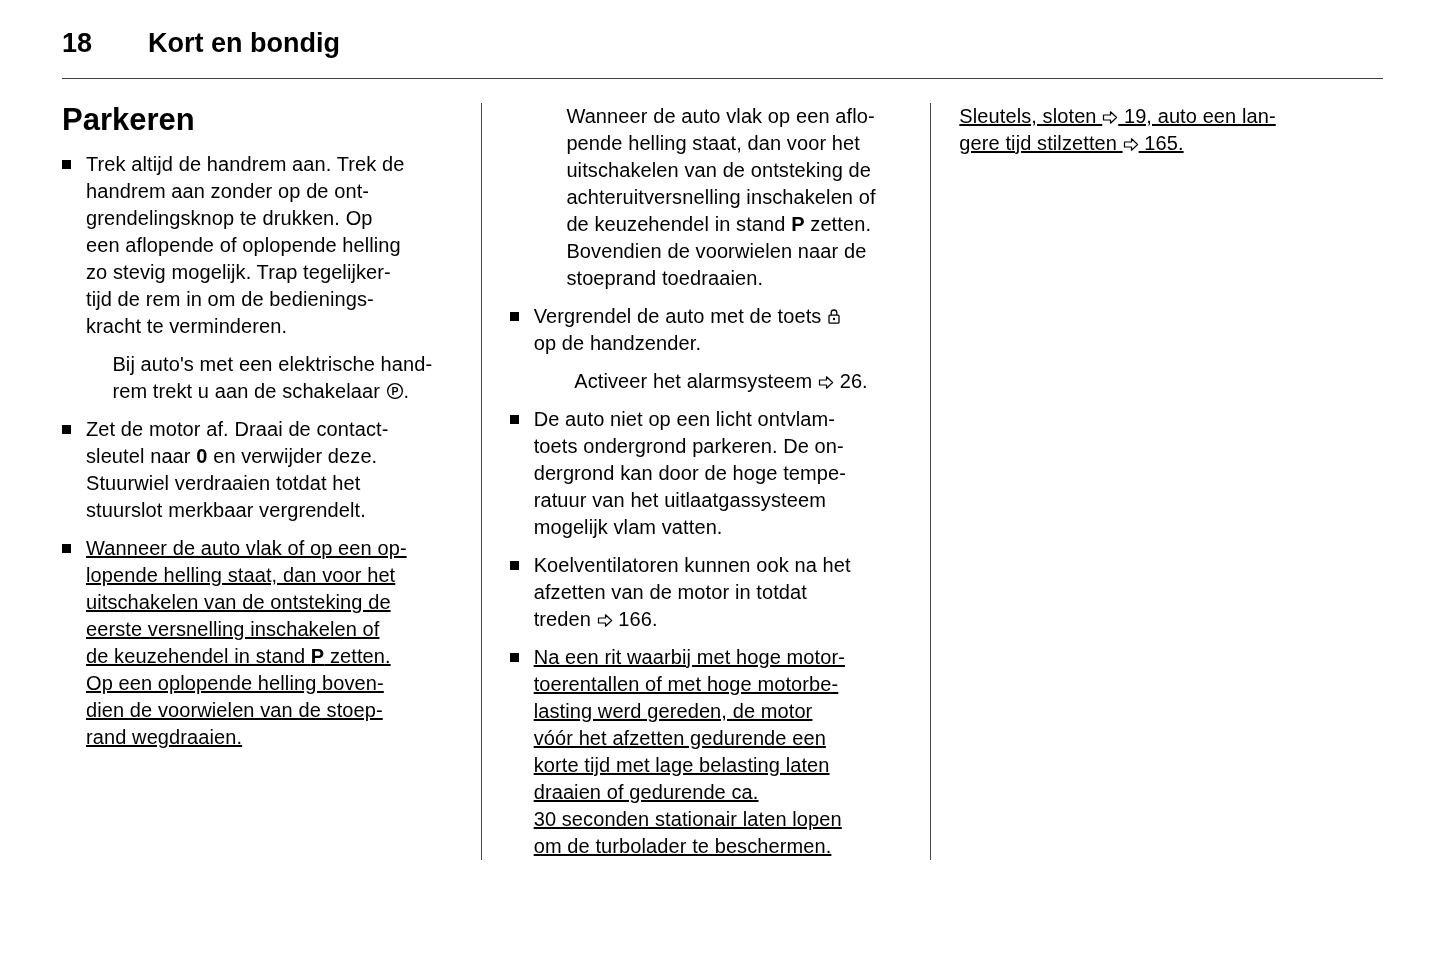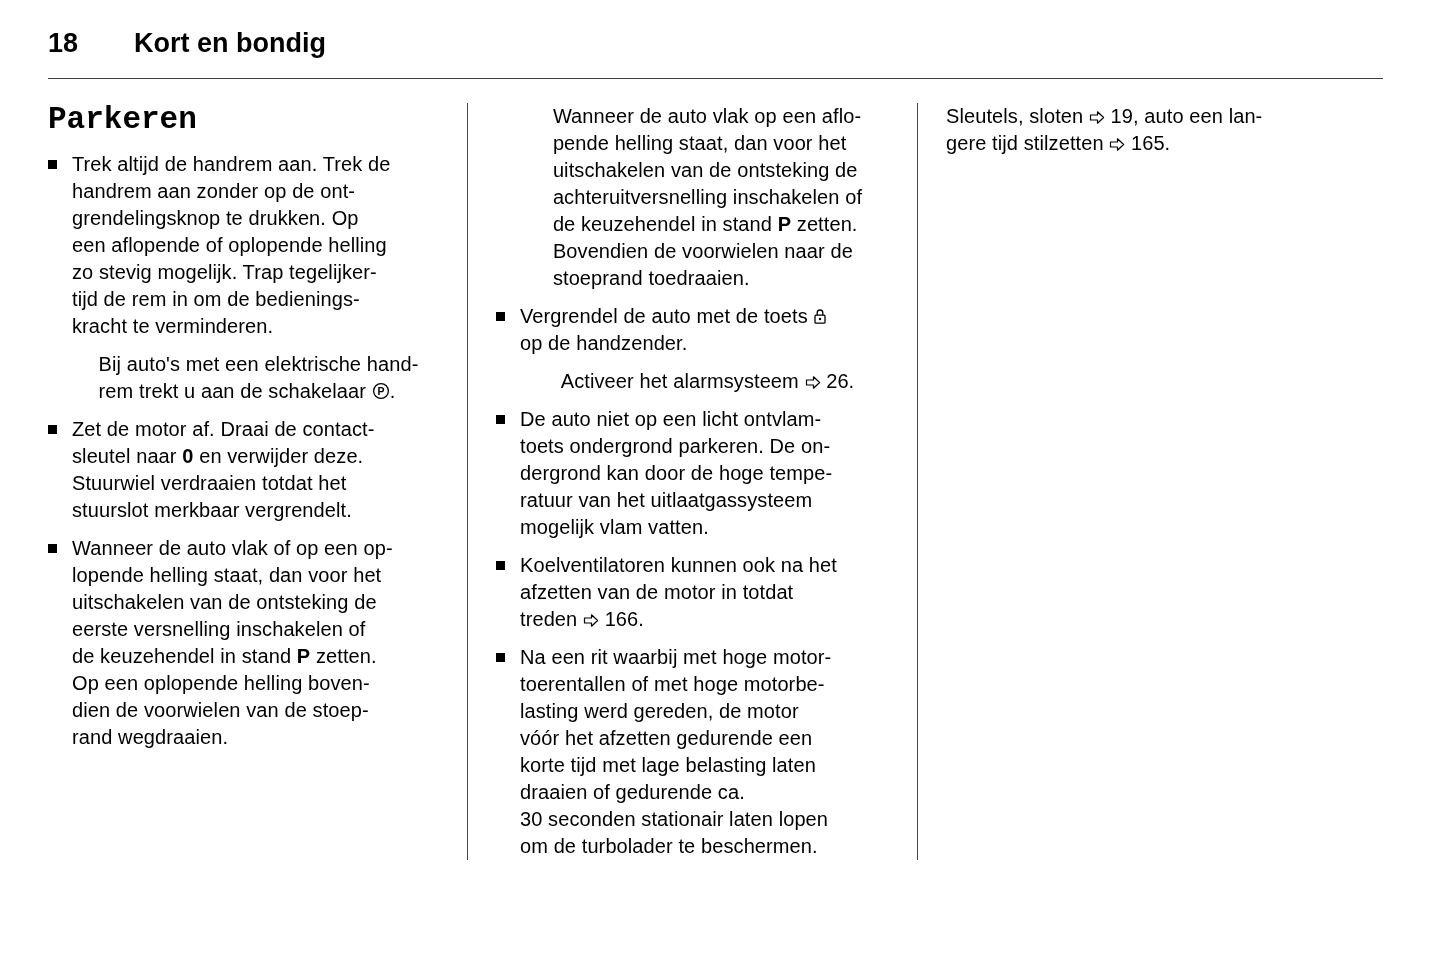--- a/index.html
+++ b/index.html
@@ -4,21 +4,21 @@
 <style>
   html, body { margin: 0; padding: 0; }
   body {
     width: 1445px;
     height: 966px;
     background: #ffffff;
     color: #000000;
     font-family: "Liberation Sans", sans-serif;
     overflow: hidden;
   }
-  .page { padding: 26px 62px 0 48px; box-sizing: border-box; }
+  .page { padding: 26px 62px 0 62px; box-sizing: border-box; }
 
   
   .header {
     display: flex;
     align-items: baseline;
     gap: 56px;
     font-size: 27px;
     font-weight: bold;
     line-height: 34px;
   }
@@ -35,25 +35,24 @@
   .col-1 { width: 419px; padding-right: 22px; }
   .col-2 { width: 449px; padding: 0 22px 0 28px; }
   .col-3 { width: 452px; padding-left: 28px; }
   .vrule { width: 1px; background: #474747; flex: none; }
 
   .section-heading {
     font-size: 31px;
     font-weight: bold;
     line-height: 34px;
     margin: 0 0 14px 0;
-    font-family: Liberation Mono, monospace;
   }
 
   .block { display: flex; align-items: flex-start; margin: 0 0 11px 0; }
-  .block:last-child { margin-bottom: 0; }
+  .block:last-child { margin-bottom: 0; text-decoration: underline; }
   .bullet-marker {
     width: 9px; height: 9px;
     background: #000;
     flex: none;
     margin: 9px 15px 0 0;
   }
   .block.indent { padding-left: 24px; justify-content: center; }
   .block.flush { padding-left: 0; }
   .block-text {
     margin: 0;

